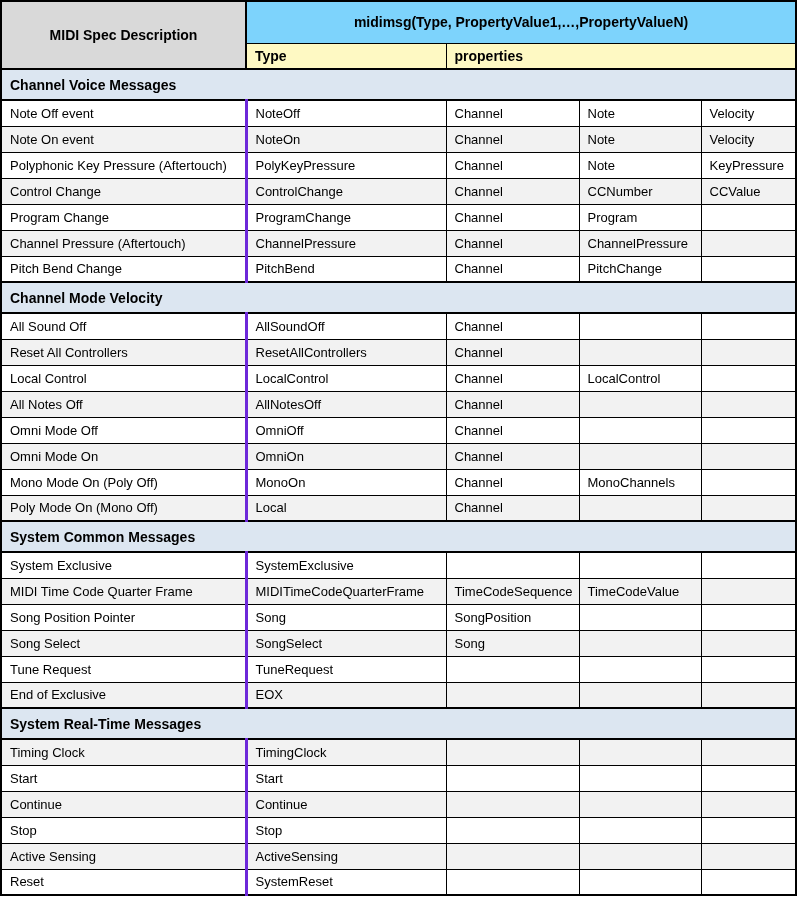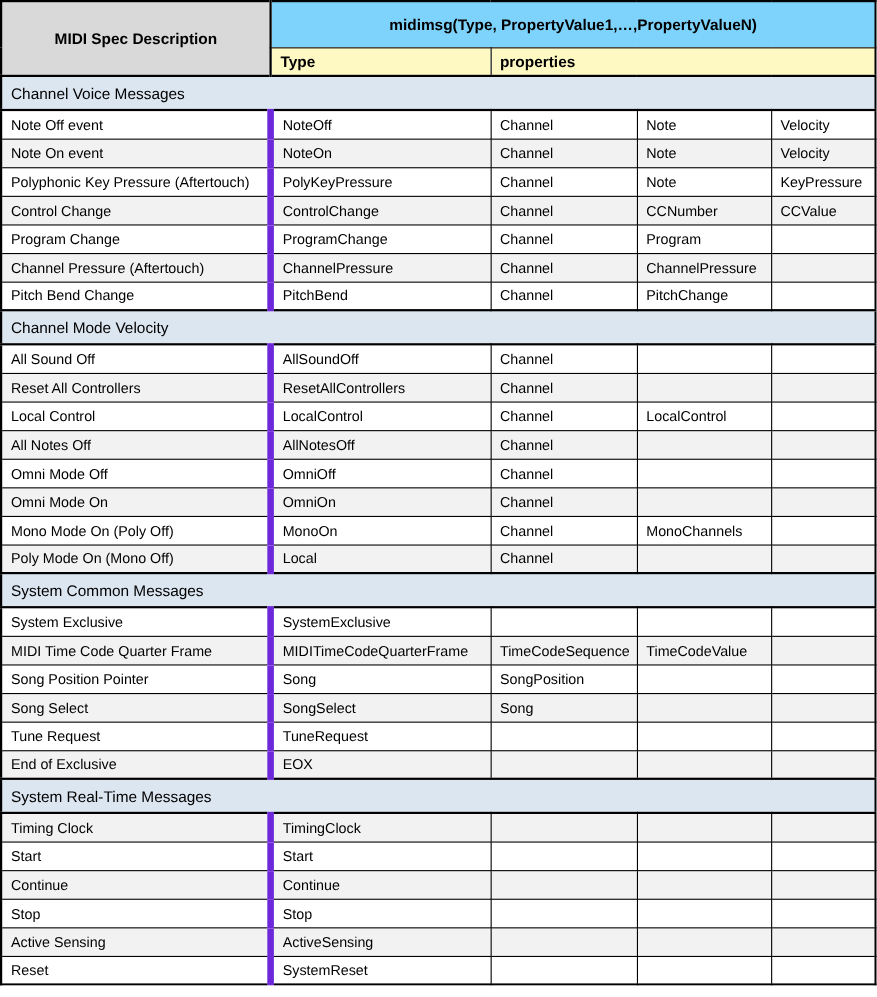--- a/index.html
+++ b/index.html
@@ -46,37 +46,37 @@
   th.type-head, th.props-head {
     background: #fef9c3;
     font-weight: bold;
     font-size: 14px;
     text-align: left;
     height: 26px;
   }
   
   tr.section-row td {
     background: #dce6f1;
-    font-weight: normal;
+    font-weight: bold;
     font-size: 14px;
     height: 31px;
     border-top: 2px solid #000000;
     border-bottom: 2px solid #000000;
   }
   
   tr.data-row td {
     background: #ffffff;
     font-size: 13px;
     height: 26px;
   }
   tr.data-row.shaded td {
     background: #f2f2f2;
   }
   tr.data-row td.cell-desc {
-    border-right: 6px solid #6d28d9;
+    border-right: 3px solid #6d28d9;
   }
 </style>
 </head>
 <body>
 
 <div class="page">
   <table>
     <colgroup>
       <col style="width:245px">
       <col style="width:200px">

